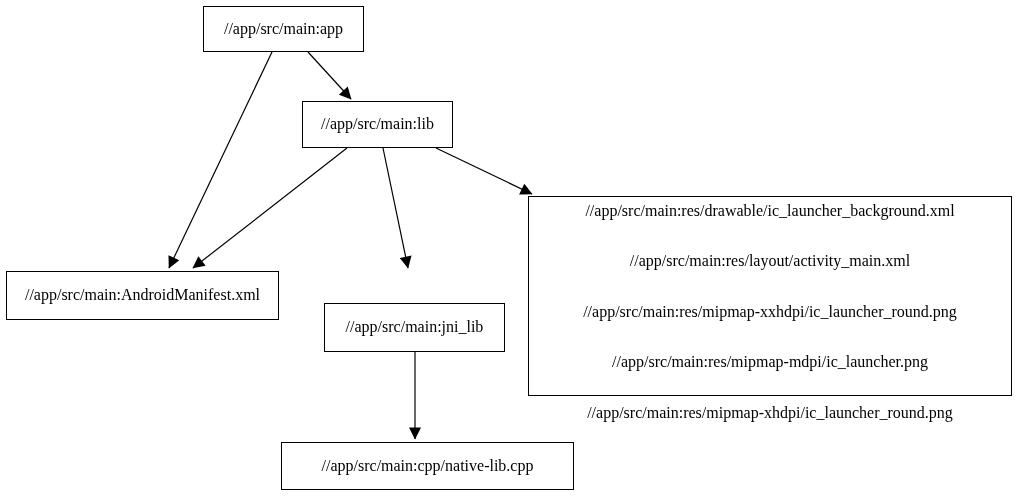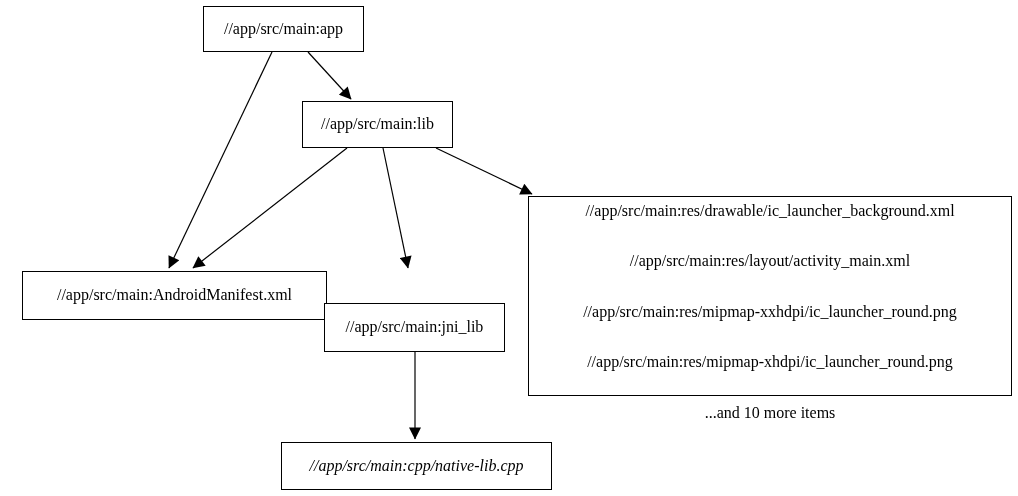--- a/index.html
+++ b/index.html
@@ -31,24 +31,24 @@
     display: flex;
     align-items: center;
     justify-content: center;
     text-align: center;
     font-size: 16px;
     line-height: 18.5px;
     white-space: nowrap;
   }
   .node-app        { left: 203px; top: 6px;   width: 161px; height: 46px; text-align: center; }
   .node-lib        { left: 302px; top: 101px; width: 151px; height: 47px; }
-  .node-manifest   { left: 22px;   top: 271px; width: 305px; height: 49px; }
+  .node-manifest   { left: 6px;   top: 271px; width: 273px; height: 49px; }
   .node-jni-lib    { left: 324px; top: 271px; width: 181px; height: 49px; margin-top: 32px; }
   .node-res        { left: 528px; top: 196px; width: 484px; height: 200px; flex-direction: column; }
-  .node-native-lib { left: 281px; top: 442px; width: 271px; height: 48px; font-style: italic; }
+  .node-native-lib { left: 281px; top: 442px; width: 293px; height: 48px; }
   .res-line {
     display: block;
     height: 18.5px;
     margin-top: 32px;
   }
   .edge-line {
     stroke: #000000;
     stroke-width: 1.2;
     fill: none;
   }
@@ -85,21 +85,21 @@
   </div>
 
   <div class="node node-jni-lib">
     <span>//app/src/main:jni_lib</span>
   </div>
 
   <div class="node node-res">
     <span class="res-line">//app/src/main:res/drawable/ic_launcher_background.xml</span>
     <span class="res-line">//app/src/main:res/layout/activity_main.xml</span>
     <span class="res-line">//app/src/main:res/mipmap-xxhdpi/ic_launcher_round.png</span>
+    <span class="res-line">//app/src/main:res/mipmap-mdpi/ic_launcher.png</span>
     <span class="res-line">//app/src/main:res/mipmap-xhdpi/ic_launcher_round.png</span>
-    <span class="res-line">...and 10 more items</span>
   </div>
 
   <div class="node node-native-lib">
     <span>//app/src/main:cpp/native-lib.cpp</span>
   </div>
 
 </div>
 
 </body></html>

